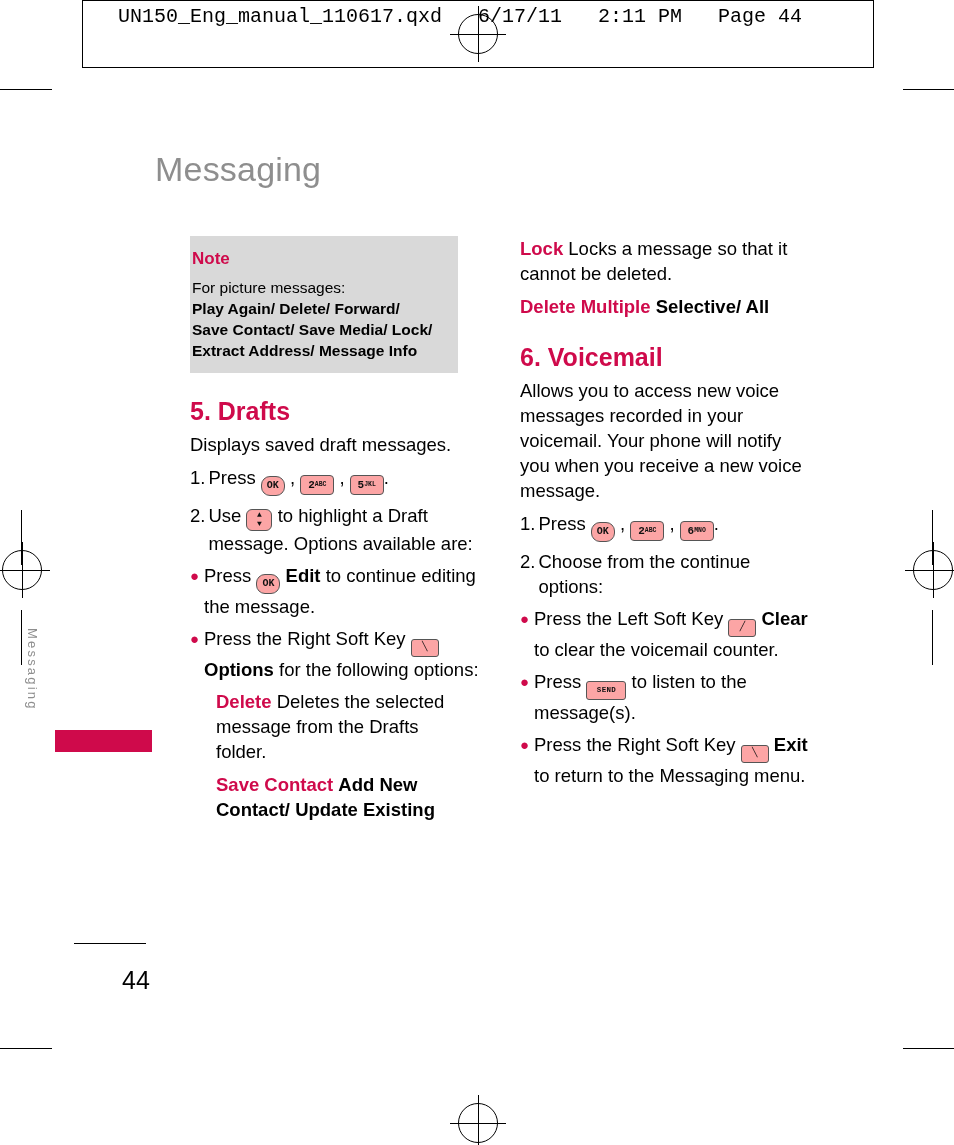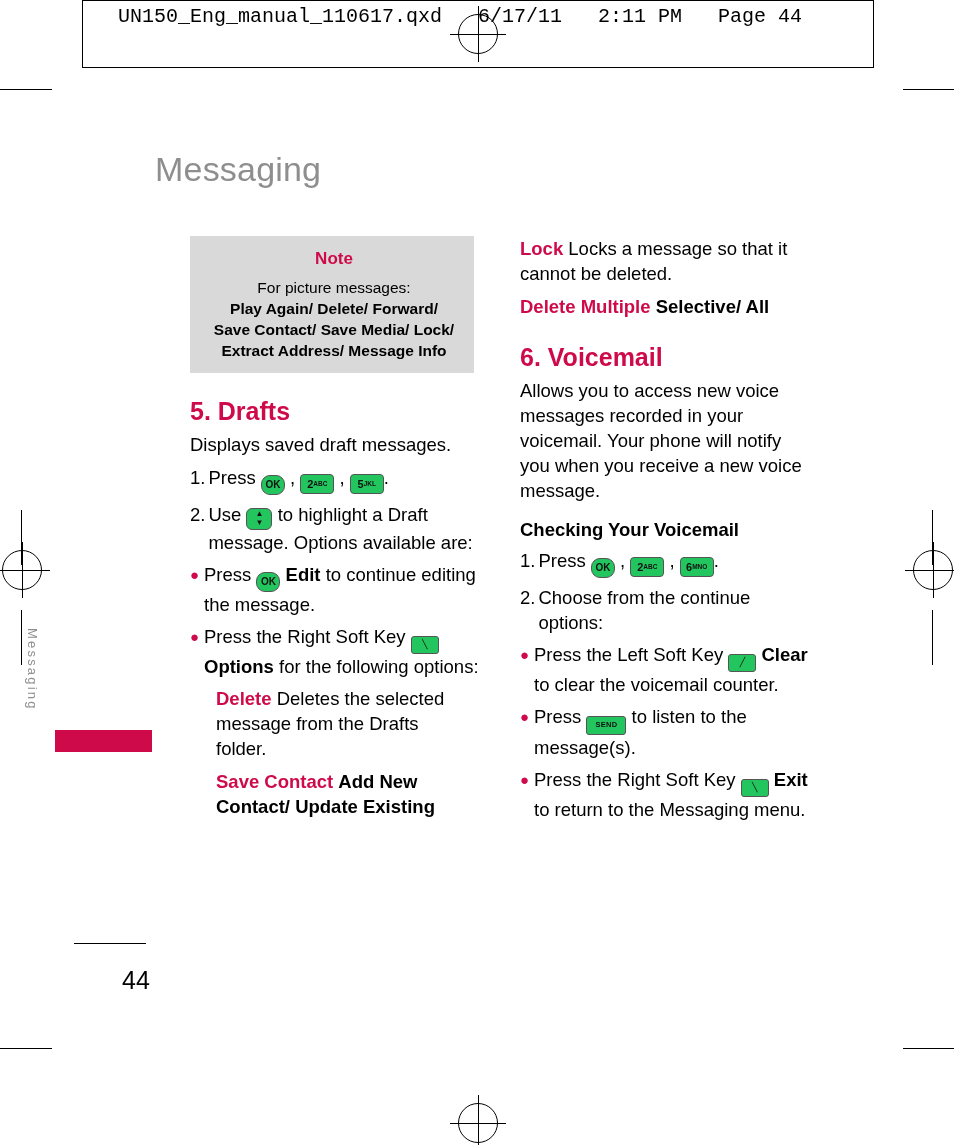--- a/index.html
+++ b/index.html
@@ -54,21 +54,21 @@
   
   .page-num{position:absolute;left:122px;top:966px;font-size:25px;color:#000;}
   .pn-rule{position:absolute;left:74px;top:943px;width:72px;height:1px;background:#000;}
 
   
   .col{position:absolute;top:236px;font-size:18.5px;line-height:25px;}
   .col-left{left:190px;width:290px;}
   .col-right{left:520px;width:300px;}
 
   
-  .note-box{background:#d9d9d9;padding:10px 14px 12px 18px;width:252px;box-sizing:content-box;text-align:center;}
+  .note-box{background:#d9d9d9;padding:10px 14px 12px 2px;width:252px;box-sizing:content-box;}
   .note-title{color:#cf0a4b;font-weight:bold;font-size:17px;margin-bottom:6px;}
   .note-line{font-size:15.5px;line-height:21px;}
   .note-bold{font-weight:bold;font-size:15.5px;line-height:21px;}
 
   h2.sec{
     color:#cf0a4b;font-size:25px;font-weight:bold;margin:26px 0 8px 0;
   }
   h2.sec.tight{}
   p{margin:0 16px 8px 0;}
   .sub-bold{font-weight:bold;font-size:18.5px;margin:14px 0 6px 0;}
@@ -84,22 +84,22 @@
   .bullet .btxt{flex:1 1 auto;}
 
   .indent{margin-left:26px;}
   .kw{color:#cf0a4b;font-weight:bold;}
   .b{font-weight:bold;}
 
   
   .key{
     display:inline-block;vertical-align:-4px;
     border:1px solid #555;border-radius:4px;
-    background:#22c55e;text-align:center;
-    font-family:Liberation Sans, sans-serif;
+    background:#fca5a5;text-align:center;
+    font-family:Liberation Mono, monospace;
     color:#111;
     white-space:nowrap;
   }
   .key-ok{width:22px;height:18px;line-height:17px;font-size:10px;font-weight:bold;border-radius:9px;}
   .key-num{width:32px;height:18px;line-height:17px;font-size:11px;font-weight:bold;letter-spacing:0;}
   .key-num sub{font-size:6.5px;vertical-align:2px;font-weight:bold;letter-spacing:0;}
   .key-nav{width:24px;height:20px;line-height:9px;font-size:8px;border-radius:6px;}
   .key-nav .ar{display:block;font-size:8px;line-height:9px;}
   .key-soft{width:26px;height:16px;line-height:15px;font-size:9px;border-radius:3px;position:relative;}
   .key-soft.r{border-radius:3px;}
@@ -209,21 +209,20 @@
     </p>
 
     <p>
       <span class="kw">Delete Multiple</span>
       <span class="b">Selective/ All</span>
     </p>
 
     <h2 class="sec tight">6. Voicemail</h2>
     <p>Allows you to access new voice messages recorded in your voicemail. Your phone will notify you when you receive a new voice message.</p>
 
-    <div class="sub-bold">Checking Your Voicemail</div>
 
     <div class="num-item">
       <span class="n">1.</span>
       <span class="t">
         <span>Press</span>
         <span class="key key-ok">OK</span> ,
         <span class="key key-num">2<sub>ABC</sub></span> ,
         <span class="key key-num">6<sub>MNO</sub></span><span>.</span>
       </span>
     </div>

